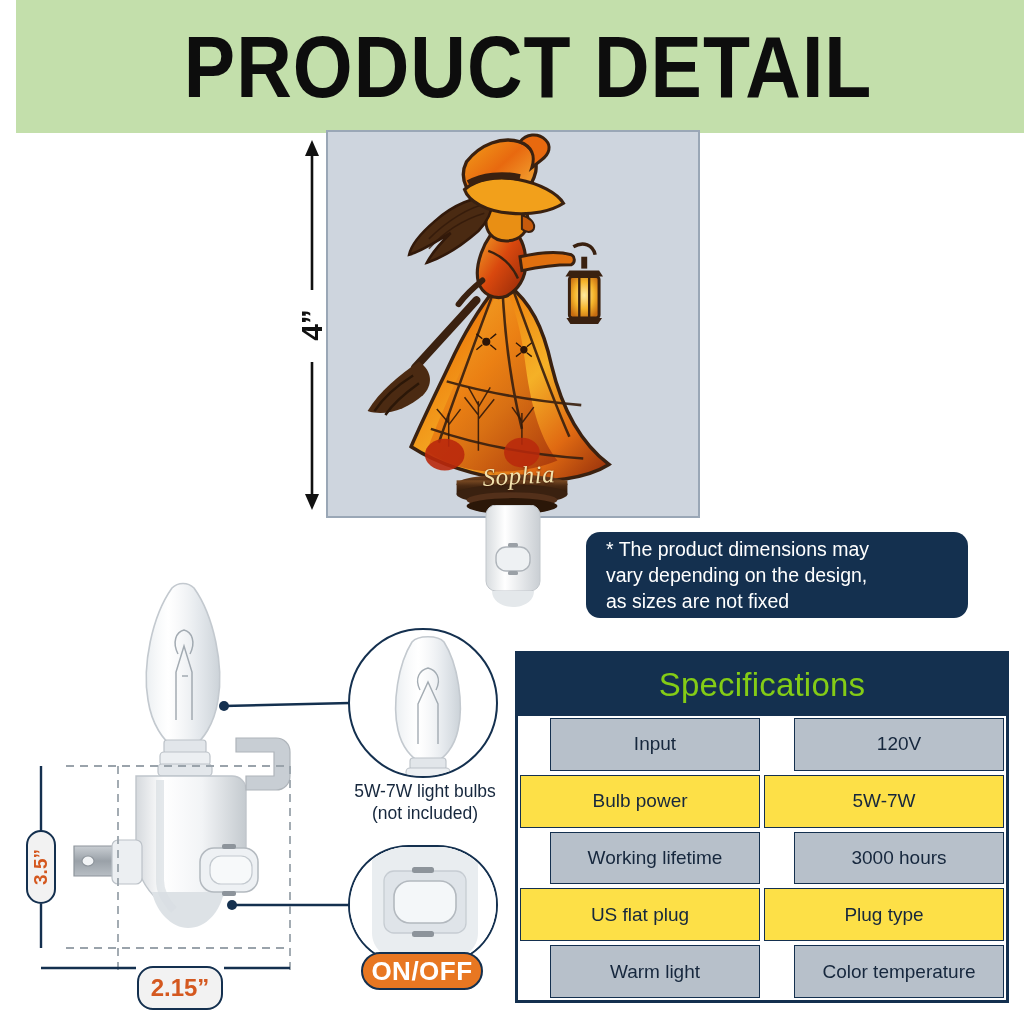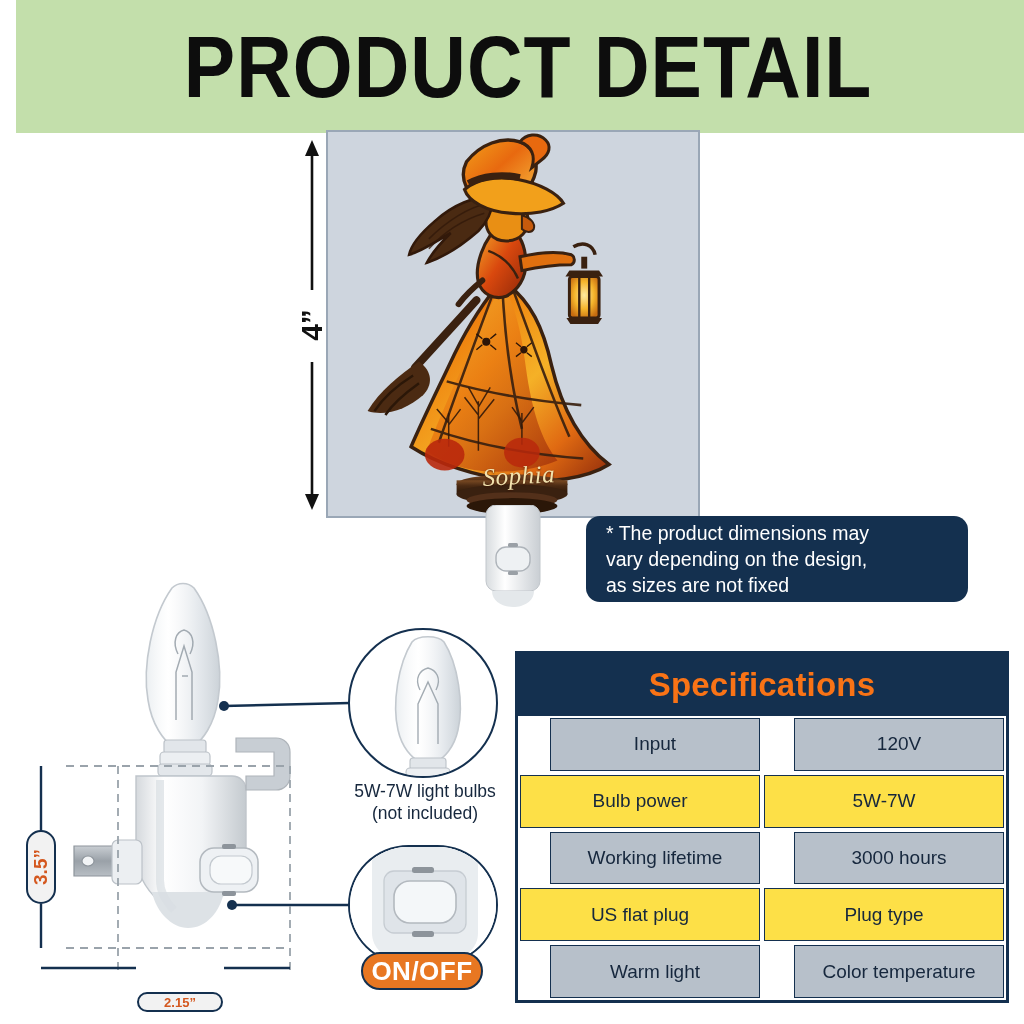--- a/index.html
+++ b/index.html
@@ -53,40 +53,40 @@
   
   .dim4 { position: absolute; left: 292px; top: 140px; width: 40px; height: 370px; }
   .dim4-label {
     position: absolute; left: 50%; top: 50%;
     transform: translate(-50%,-50%) rotate(-90deg);
     font-weight: 700; font-size: 30px; color: #111; white-space: nowrap;
   }
 
   
   .note-box {
-    position: absolute; left: 586px; top: 516px; width: 382px; height: 86px;
+    position: absolute; left: 586px; top: 532px; width: 382px; height: 86px;
     background: #14304f; border-radius: 14px;
     display: flex; align-items: center; padding: 0 20px;
   }
   .note-text {
     color: #ffffff; font-size: 19.5px; line-height: 1.34; font-weight: 500;
     white-space: pre-line;
   }
 
   
   .spec-table {
     position: absolute; left: 515px; top: 651px; width: 494px; height: 352px;
     border: 3px solid #14304f; background: #fff;
   }
   .spec-head {
     height: 62px; background: #14304f;
     display: flex; align-items: center; justify-content: center;
   }
   .spec-head-title {
-    color: #f97316; font-size: 33px; font-weight: 700; letter-spacing: .2px;
+    color: #84cc16; font-size: 33px; font-weight: 400; letter-spacing: .2px;
   }
   .spec-rows { height: calc(100% - 62px); display: flex; flex-direction: column; }
   .spec-row { flex: 1 1 0; display: flex; }
   .spec-row.shade .spec-cell { background: #b7c0ca; margin-left: 32px; }
   .spec-row.plain .spec-cell { background: #fde047; }
   .spec-cell {
     flex: 1 1 50%; display: flex; align-items: center; justify-content: center;
     font-size: 19px; color: #16273d; font-weight: 500; text-align: center;
     border: 1.5px solid #14304f; margin: 2px;
   }
@@ -96,21 +96,21 @@
 
   
   .dim-tag {
     position: absolute;
     background: #f2f2f2; border: 2.5px solid #14304f; border-radius: 16px;
     display: flex; align-items: center; justify-content: center;
     color: #d4581f; font-weight: 700;
   }
   .dim-35 { left: 26px; top: 830px; width: 30px; height: 74px; }
   .dim-35 span { transform: rotate(-90deg); font-size: 19px; white-space: nowrap; }
-  .dim-215 { left: 137px; top: 992px; width: 86px; height: 20px; font-size: 13px; }
+  .dim-215 { left: 137px; top: 966px; width: 86px; height: 44px; font-size: 24px; }
 
   
   .callout {
     position: absolute; border: 2.5px solid #14304f; border-radius: 50%;
     background: #ffffff; overflow: hidden;
   }
   .callout-bulb  { left: 348px; top: 628px; width: 150px; height: 150px; }
   .callout-sw    { left: 348px; top: 845px; width: 150px; height: 120px;
                    border-radius: 50%/62%; }
 

